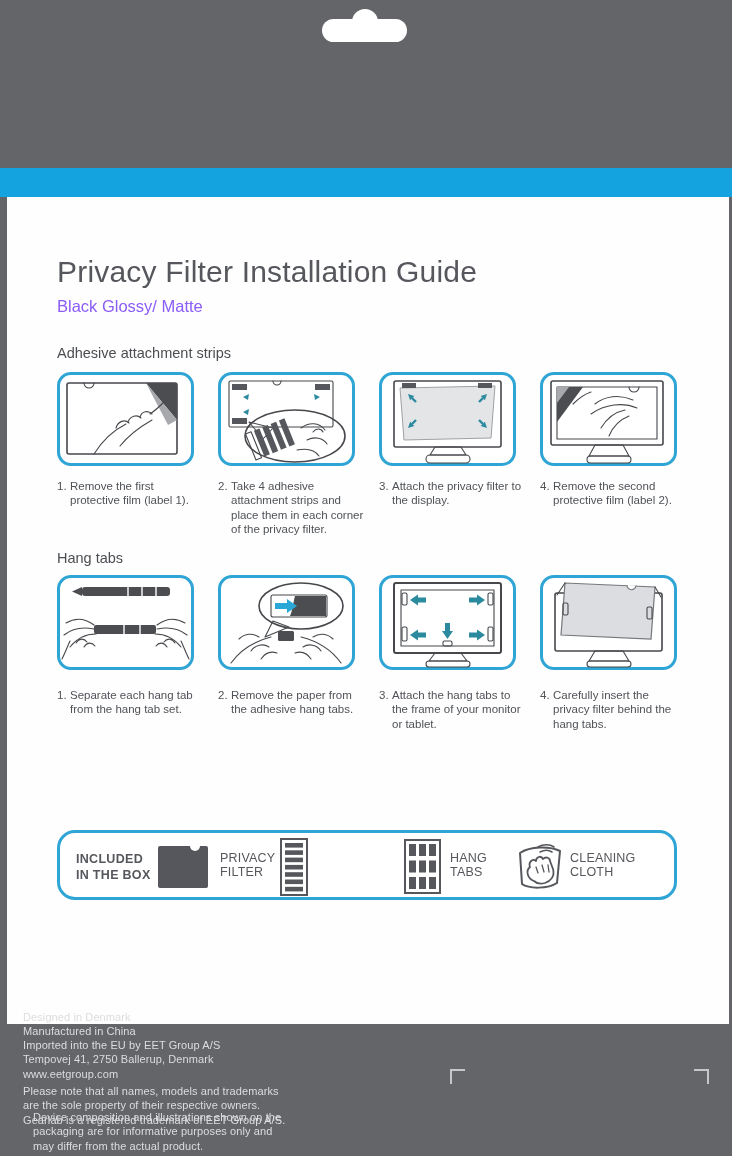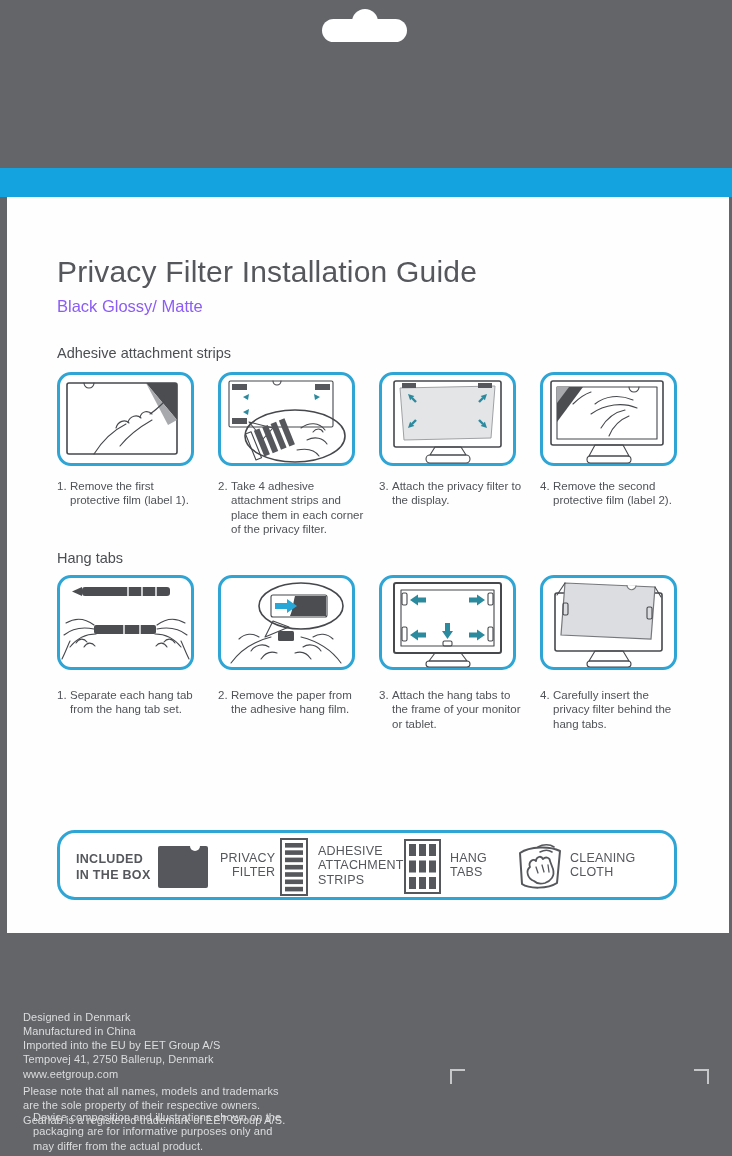--- a/index.html
+++ b/index.html
@@ -10,21 +10,21 @@
     position:relative;overflow:hidden;
     -webkit-font-smoothing:antialiased;
   }
   .abs{position:absolute;}
   
   .cutout-pill{left:322px;top:19px;width:85px;height:23px;background:#fff;border-radius:12px;}
   .cutout-bump{left:352px;top:9px;width:26px;height:26px;background:#fff;border-radius:50%;}
   
   .stripe{left:0;top:168px;width:732px;height:29px;background:#14a3de;}
   
-  .sheet{left:7px;top:197px;width:722px;height:736px;background:#fefefe;}
+  .sheet{left:7px;top:197px;width:722px;height:827px;background:#fefefe;}
   .title{left:50px;top:58px;font-size:30px;color:#55575c;letter-spacing:.2px;}
   .subtitle{left:50px;top:100px;font-size:16.5px;color:#8b5cf6;}
   .sec-head{font-size:14.5px;color:#4b4e52;}
   .step-card{
     width:137px;background:#fff;border:3px solid #2fa5d5;border-radius:14px;
     box-sizing:border-box;
   }
   .step-card svg{display:block;margin:1px auto;}
   .step{width:148px;display:flex;font-size:11.5px;line-height:1.24;color:#4f5257;}
   .step .num{flex:0 0 13px;}
@@ -232,55 +232,52 @@
       <rect x="44" y="82" width="44" height="6" rx="3" fill="#ffffff" class="ill-thin"></rect>
     </svg>
   </div>
 
   <div class="abs step" style="left:50px;top:491px;">
     <span class="num">1.</span>
     <span class="txt">Separate each hang tab from the hang tab set.</span>
   </div>
   <div class="abs step" style="left:211px;top:491px;">
     <span class="num">2.</span>
-    <span class="txt">Remove the paper from the adhesive hang film.</span>
+    <span class="txt">Remove the paper from the adhesive hang tabs.</span>
   </div>
   <div class="abs step" style="left:372px;top:491px;">
     <span class="num">3.</span>
     <span class="txt">Attach the hang tabs to the frame of your monitor or tablet.</span>
   </div>
   <div class="abs step" style="left:533px;top:491px;">
     <span class="num">4.</span>
     <span class="txt">Carefully insert the privacy filter behind the hang tabs.</span>
   </div>
 
   <div class="abs incl-box">
     <div class="abs incl-title ml">INCLUDED
 IN THE BOX</div>
 
     <svg class="abs" style="left:98px;top:10px;" width="50" height="48" viewBox="0 0 50 48">
       <rect x="0" y="3" width="50" height="42" rx="2" fill="#55575c"></rect>
       <circle cx="37" cy="3" r="5" fill="#ffffff"></circle>
     </svg>
-    <div class="abs incl-label ml" style="left:160px;top:18px;text-align:right;">PRIVACY
+    <div class="abs incl-label ml" style="left:160px;top:18px;">PRIVACY
 FILTER</div>
 
     <svg class="abs" style="left:220px;top:5px;" width="28" height="58" viewBox="0 0 28 58">
       <rect x="1" y="1" width="26" height="56" fill="#ffffff" stroke="#55575c" stroke-width="2"></rect>
       <rect x="5" y="5" width="18" height="4.6" fill="#55575c"></rect>
       <rect x="5" y="12.3" width="18" height="4.6" fill="#55575c"></rect>
       <rect x="5" y="19.6" width="18" height="4.6" fill="#55575c"></rect>
       <rect x="5" y="26.9" width="18" height="4.6" fill="#55575c"></rect>
       <rect x="5" y="34.2" width="18" height="4.6" fill="#55575c"></rect>
       <rect x="5" y="41.5" width="18" height="4.6" fill="#55575c"></rect>
       <rect x="5" y="48.8" width="18" height="4.6" fill="#55575c"></rect>
     </svg>
-    <div class="abs incl-label ml" style="left:258px;top:11px;">ADHESIVE
-ATTACHMENT
-STRIPS</div>
 
     <svg class="abs" style="left:344px;top:6px;" width="37" height="55" viewBox="0 0 37 55">
       <rect x="1" y="1" width="35" height="53" fill="#ffffff" stroke="#55575c" stroke-width="2"></rect>
       <g fill="#55575c">
         <rect x="5" y="5" width="7" height="12"></rect>
           <rect x="15" y="5" width="7" height="12"></rect>
           <rect x="25" y="5" width="7" height="12"></rect>
         <rect x="5" y="21.5" width="7" height="12"></rect>
           <rect x="15" y="21.5" width="7" height="12"></rect>
           <rect x="25" y="21.5" width="7" height="12"></rect>

